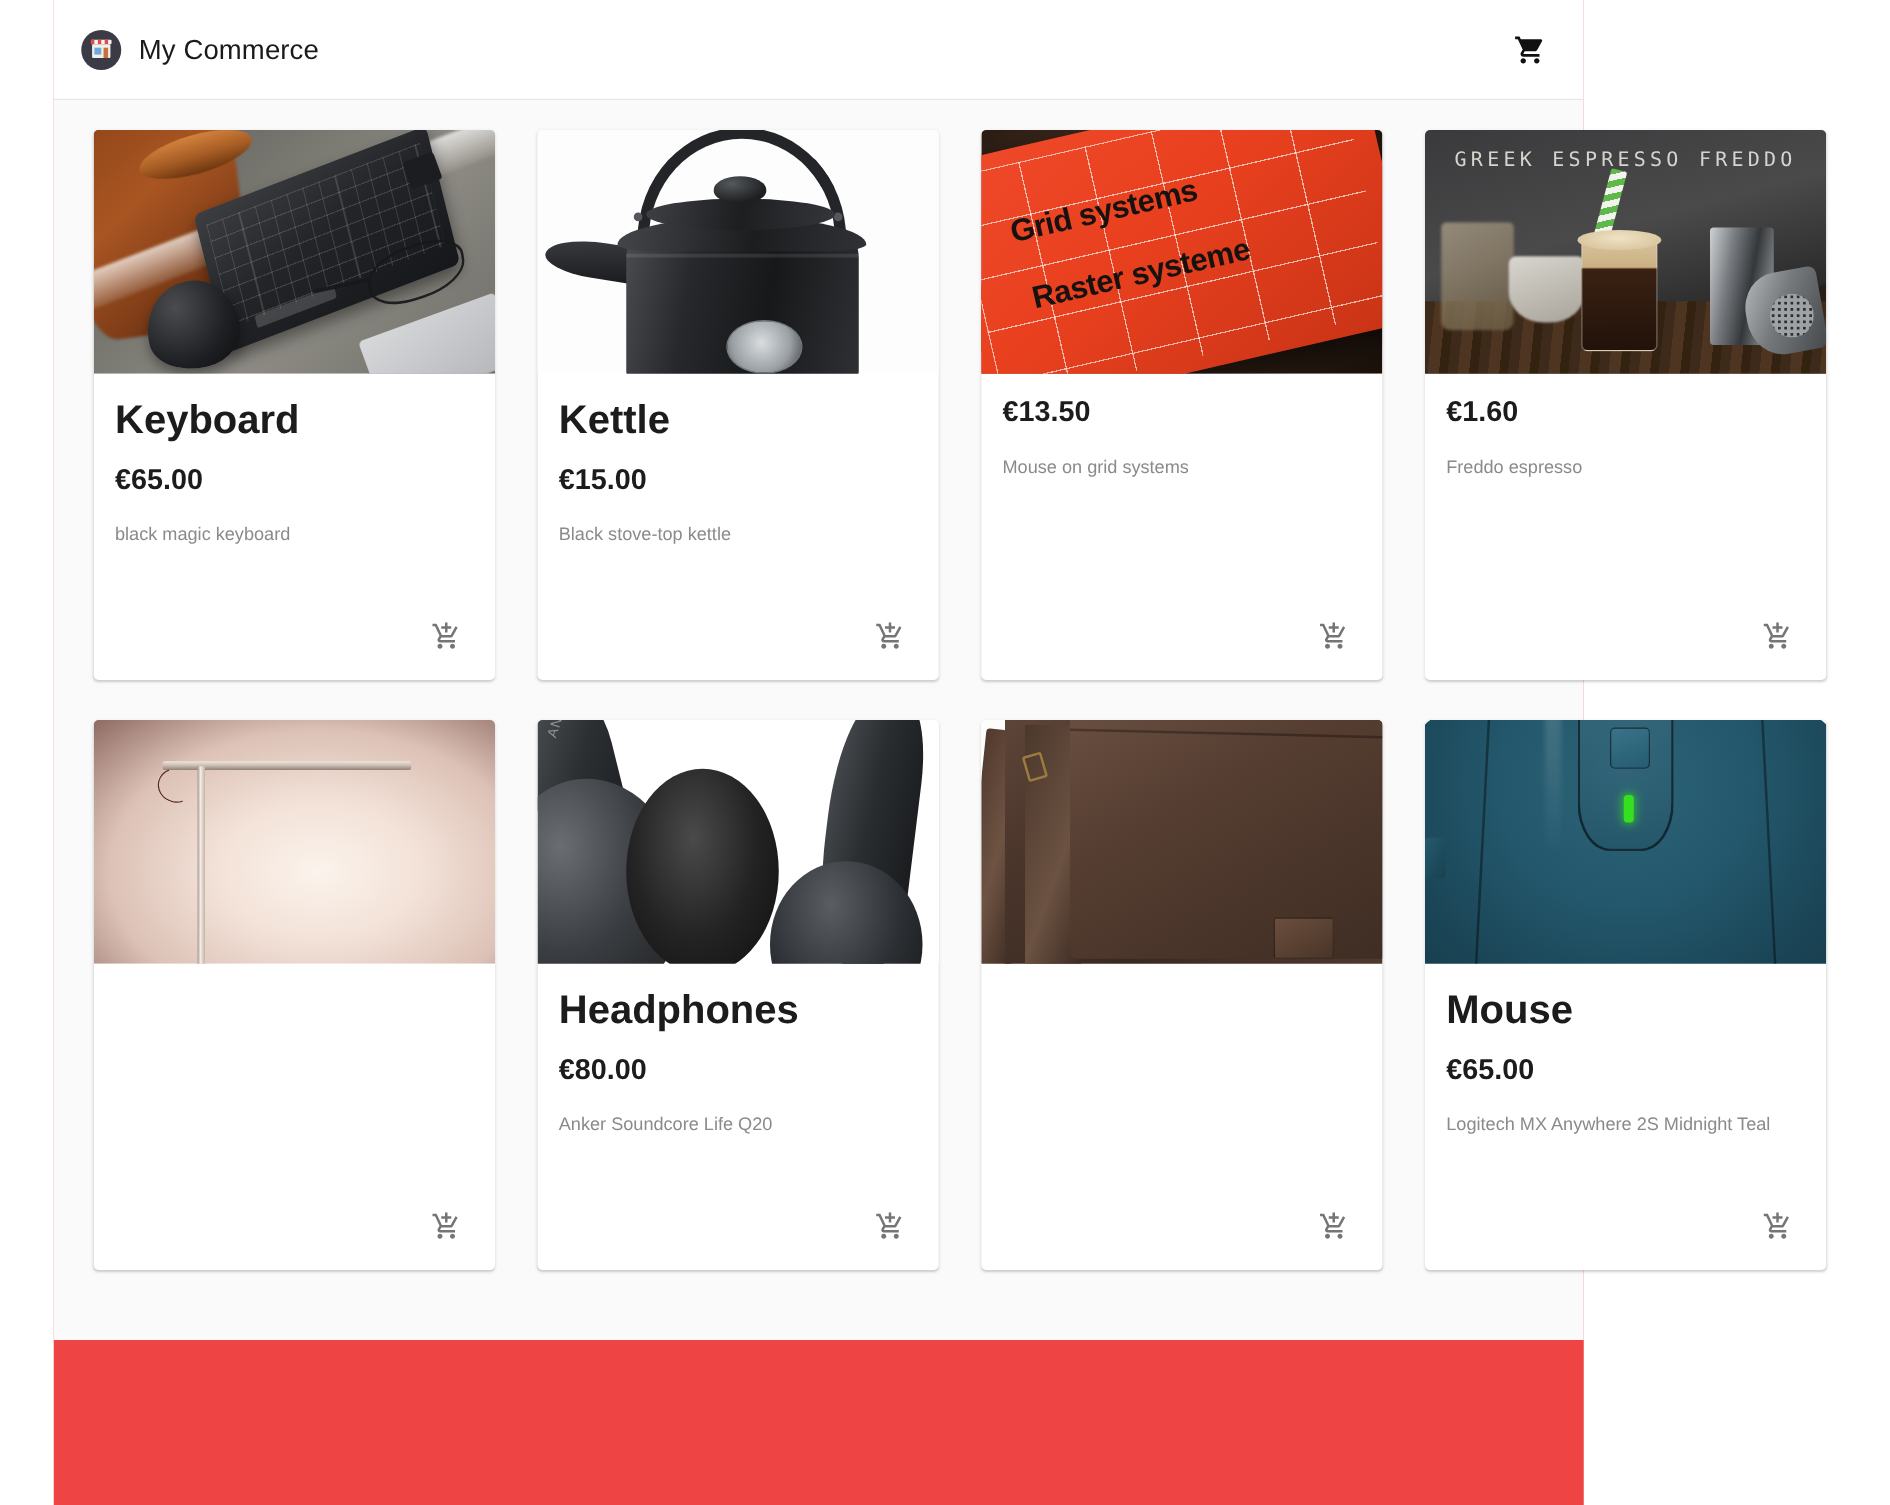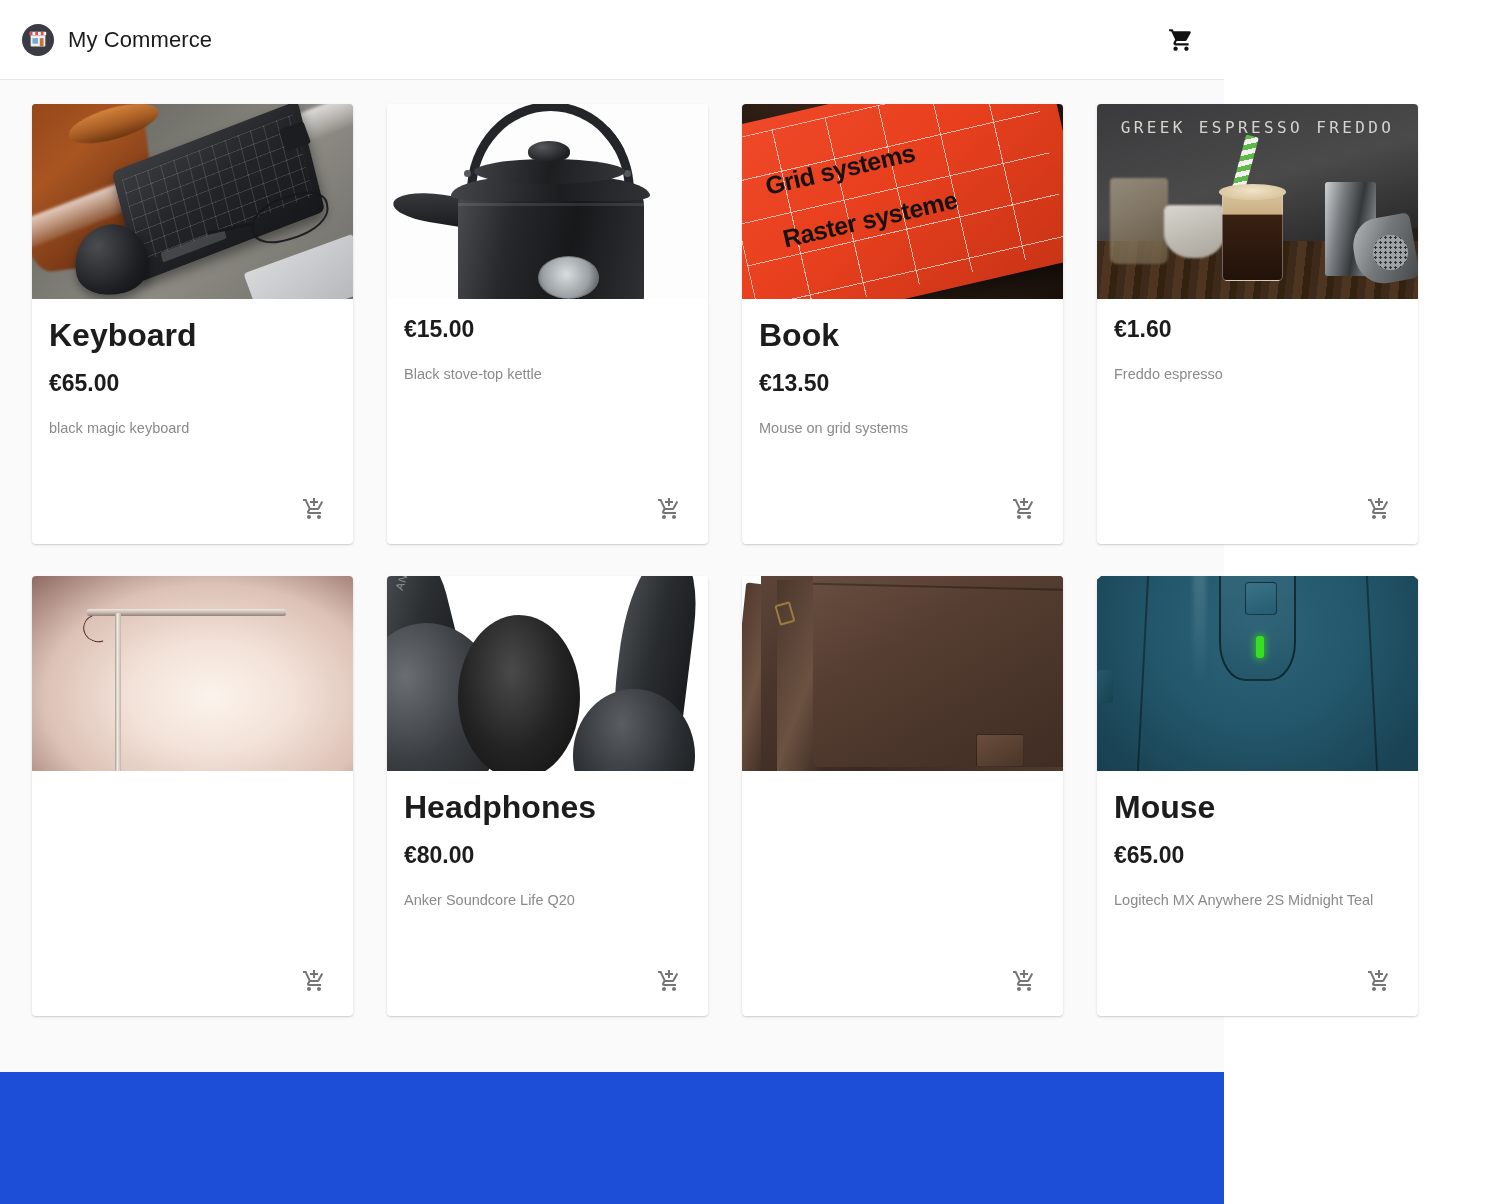--- a/index.html
+++ b/index.html
@@ -8,21 +8,22 @@
     margin: 0;
     padding: 0;
     background: #ffffff;
     font-family: "Liberation Sans", sans-serif;
     -webkit-font-smoothing: antialiased;
   }
   .page {
     width: 1224px;
     min-height: 1204px;
     position: relative;
-    background: #1d4ed8;
+    background: #ef4444;
+    margin-left: 43px;
   }
 
   
   .appbar {
     height: 80px;
     background: #ffffff;
     border-bottom: 1px solid #e8e8e8;
     display: flex;
     align-items: center;
     padding: 0 26px 0 22px;
@@ -636,20 +637,21 @@
             <div class="kt-pin r"></div>
             <div class="kt-spout"></div>
             <div class="kt-body"></div>
             <div class="kt-shoulder"></div>
             <div class="kt-lid"></div>
             <div class="kt-knob"></div>
             <div class="kt-badge"></div>
           </div>
         </div>
         <div class="card-body">
+          <h2 class="product-name">Kettle</h2>
           <div class="product-price">€15.00</div>
           <p class="product-desc">Black stove-top kettle</p>
         </div>
         <div class="card-actions">
           <button class="add-cart-button" aria-label="add to cart">
             <svg width="24" height="24" viewBox="0 0 24 24">
               <path fill="#757575" d="M11 9h2V6h3V4h-3V1h-2v3H8v2h3v3zm-4 9c-1.1 0-1.99.9-1.99 2S5.9 22 7 22s2-.9 2-2-.9-2-2-2zm10 0c-1.1 0-1.99.9-1.99 2s.89 2 1.99 2 2-.9 2-2-.9-2-2-2zm-9.83-3.25l.03-.12.9-1.63h7.45c.75 0 1.41-.41 1.75-1.03l3.86-7.01L19.42 4h-.01l-1.1 2-2.76 5H8.53l-.13-.27L6.16 6l-.95-2-.94-2H1v2h2l3.6 7.59-1.35 2.45c-.16.28-.25.61-.25.96 0 1.1.9 2 2 2h12v-2H7.42c-.14 0-.25-.11-.25-.25z"></path>
             </svg>
           </button>
         </div>
@@ -661,21 +663,20 @@
             <div class="bk-table"></div>
             <div class="bk-spine"></div>
             <div class="bk-book">
                 <div class="bk-grid"></div>
               </div>
             <div class="bk-t1">Grid systems</div>
             <div class="bk-t2">Raster systeme</div>
           </div>
         </div>
         <div class="card-body">
-          <h2 class="product-name">Book</h2>
           <div class="product-price">€13.50</div>
           <p class="product-desc">Mouse on grid systems</p>
         </div>
         <div class="card-actions">
           <button class="add-cart-button" aria-label="add to cart">
             <svg width="24" height="24" viewBox="0 0 24 24">
               <path fill="#757575" d="M11 9h2V6h3V4h-3V1h-2v3H8v2h3v3zm-4 9c-1.1 0-1.99.9-1.99 2S5.9 22 7 22s2-.9 2-2-.9-2-2-2zm10 0c-1.1 0-1.99.9-1.99 2s.89 2 1.99 2 2-.9 2-2-.9-2-2-2zm-9.83-3.25l.03-.12.9-1.63h7.45c.75 0 1.41-.41 1.75-1.03l3.86-7.01L19.42 4h-.01l-1.1 2-2.76 5H8.53l-.13-.27L6.16 6l-.95-2-.94-2H1v2h2l3.6 7.59-1.35 2.45c-.16.28-.25.61-.25.96 0 1.1.9 2 2 2h12v-2H7.42c-.14 0-.25-.11-.25-.25z"></path>
             </svg>
           </button>
         </div>

